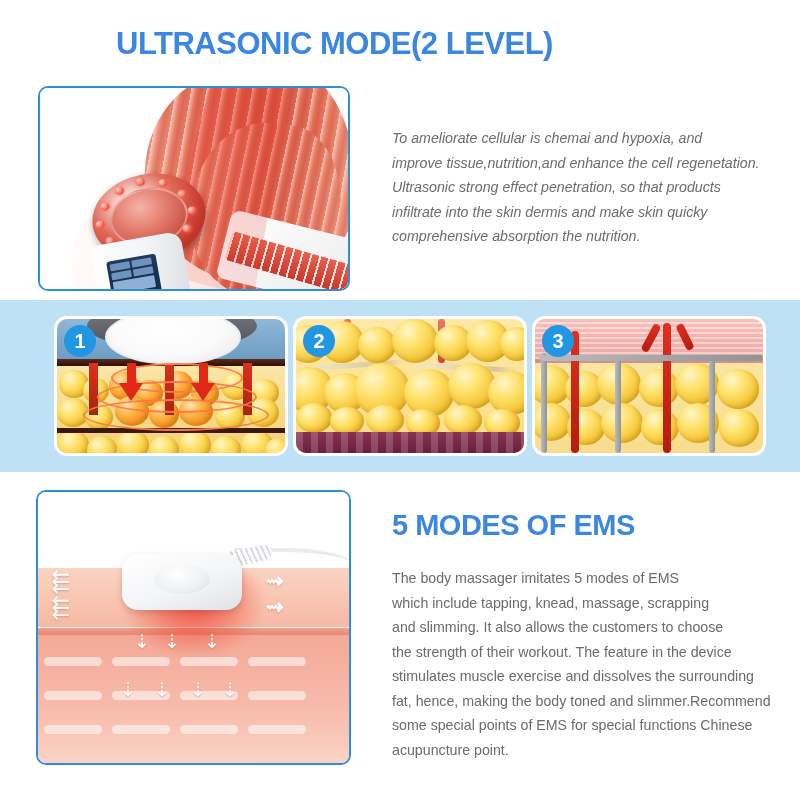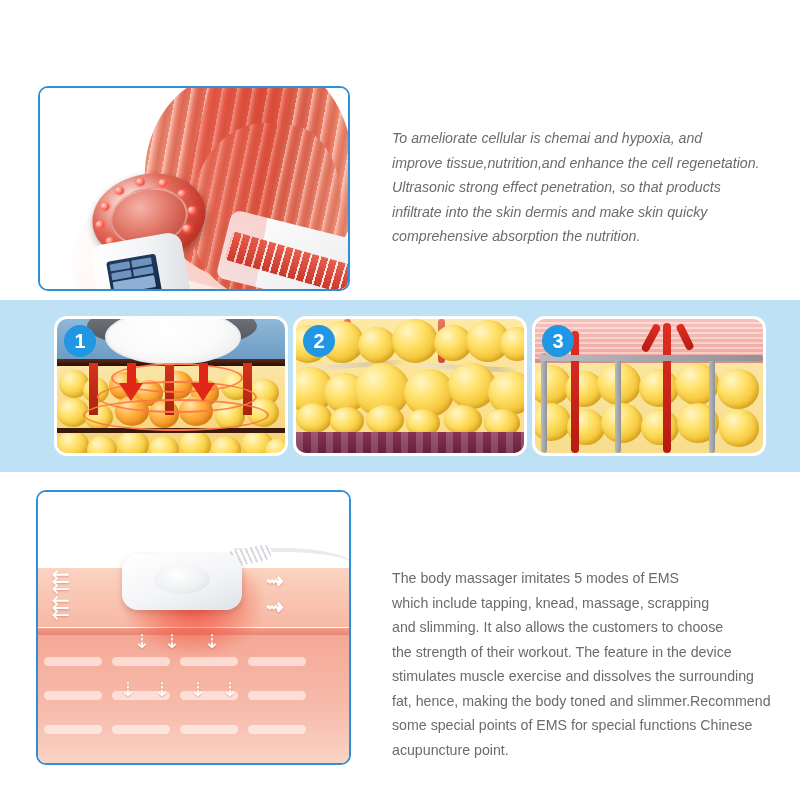--- a/index.html
+++ b/index.html
@@ -406,20 +406,21 @@
   #ems-paragraph {
     left: 392px; top: 566px;
     width: 400px;
   }
 </style>
 </head>
 <body>
 
 <div id="section-ultrasonic">
 
+  <div class="main-heading" id="ultrasonic-title">ULTRASONIC MODE(2 LEVEL)</div>
 
   <div class="photo-frame" id="ultrasonic-photo">
     <div class="ph-bg"></div>
     <div class="skin-lower"></div>
     <div class="muscle-arm"></div>
     <div class="muscle-arm2"></div>
     <div class="white-cloth"></div>
     <div class="measure-tape"></div>
     <div class="red-beam"></div>
 
@@ -609,20 +610,21 @@
 
     <div class="down-arrow" style="left:96px;  top:140px;">⇣</div>
     <div class="down-arrow" style="left:126px; top:140px;">⇣</div>
     <div class="down-arrow" style="left:166px; top:140px;">⇣</div>
     <div class="down-arrow" style="left:82px;  top:188px;">⇣</div>
     <div class="down-arrow" style="left:116px; top:188px;">⇣</div>
     <div class="down-arrow" style="left:152px; top:188px;">⇣</div>
     <div class="down-arrow" style="left:184px; top:188px;">⇣</div>
   </div>
 
+  <div class="main-heading" id="ems-title" style="top:37px;">5 MODES OF EMS</div>
 
   <div class="body-text" id="ems-paragraph" style="top:94px;">The body massager imitates 5 modes of EMS
 which include tapping, knead, massage, scrapping
 and slimming. It also allows the customers to choose
 the strength of their workout. The feature in the device
 stimulates muscle exercise and dissolves the surrounding
 fat, hence, making the body toned and slimmer.Recommend
 some special points of EMS for special functions Chinese
 acupuncture point.</div>
 </div>

